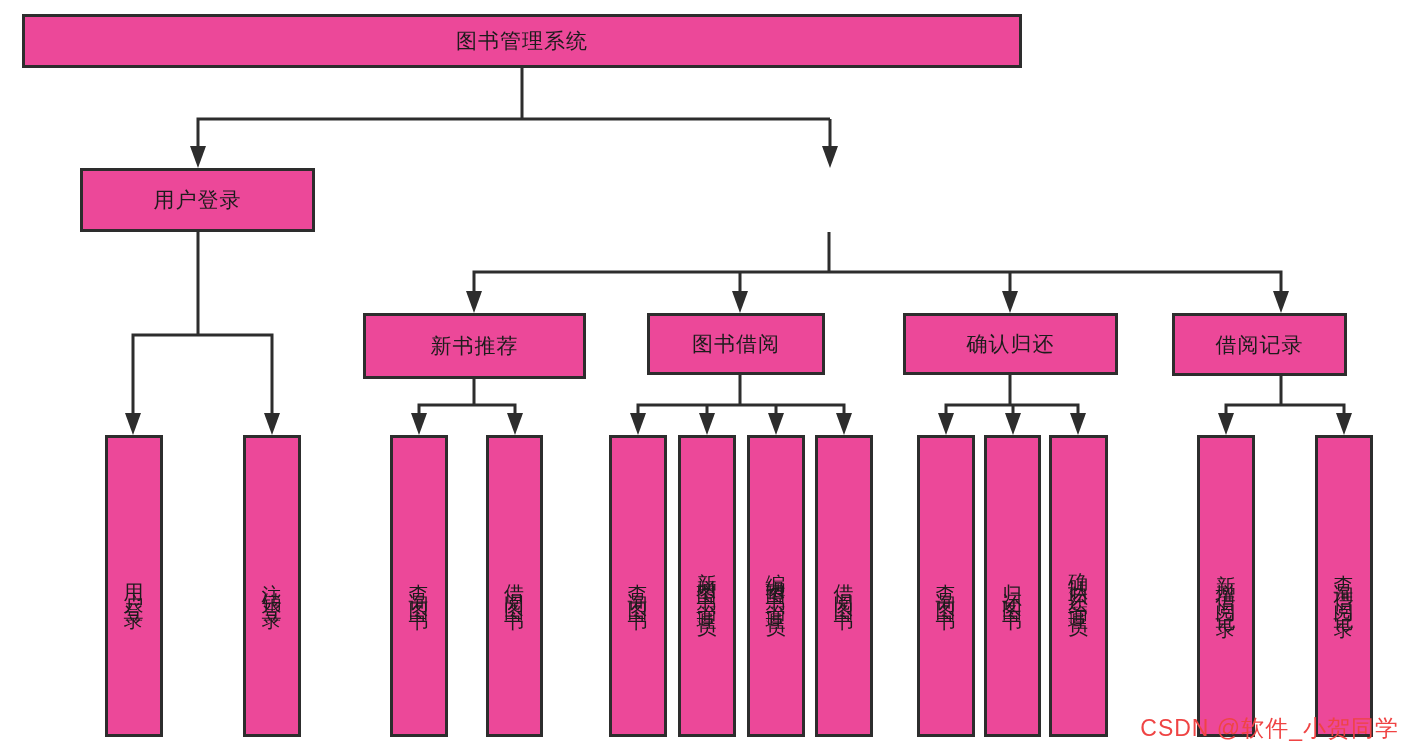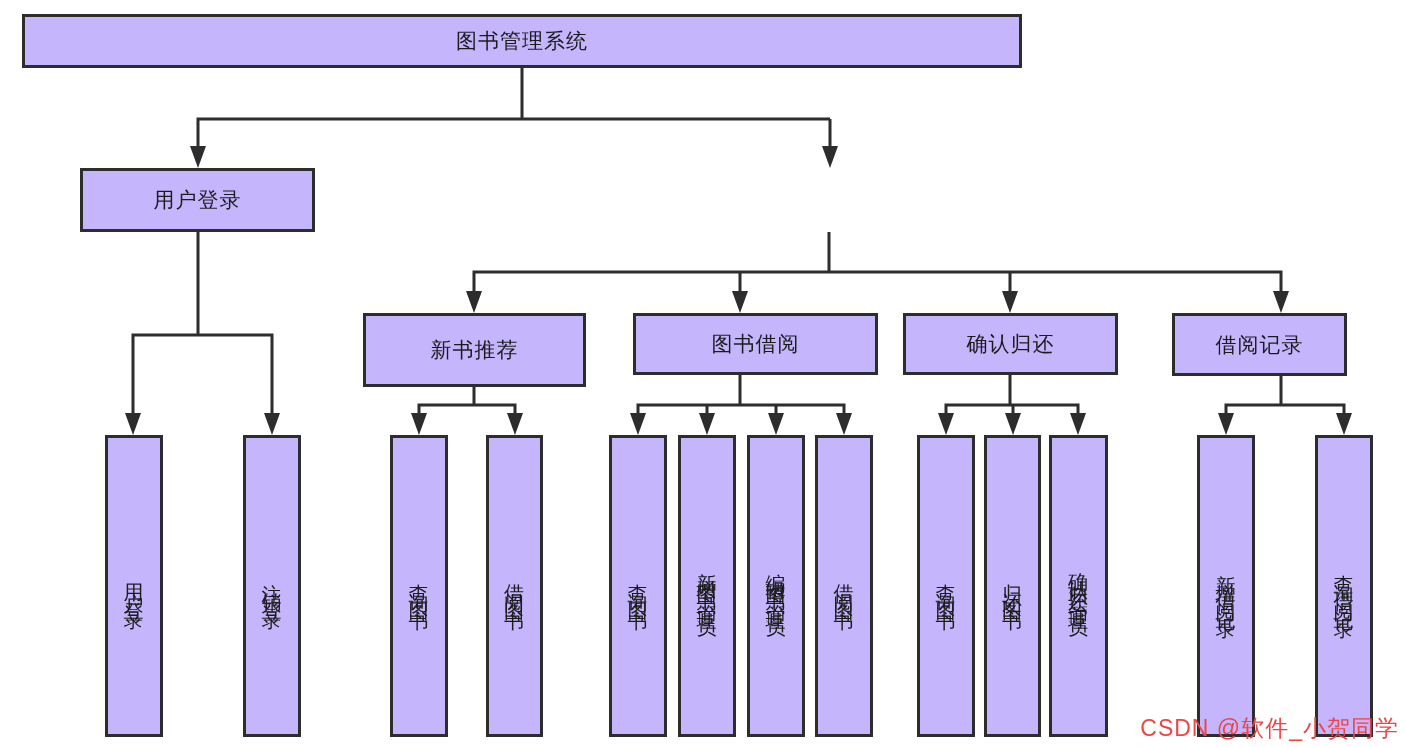--- a/index.html
+++ b/index.html
@@ -8,21 +8,21 @@
     width:1405px;height:747px;
     background:#ffffff;
     font-family:"Liberation Sans", sans-serif;
     overflow:hidden;
   }
   #edges{position:absolute;left:0;top:0;width:1405px;height:747px;}
   .node{
     position:absolute;
     box-sizing:border-box;
     border:3px solid #2d2d2d;
-    background:#c4b5fd;
+    background:#ec4899;
     display:flex;
     align-items:center;
     justify-content:center;
     color:#1c1c1c;
     font-size:21px;
     letter-spacing:1px;
     text-align:center;
     z-index:2;
   }
   .leaf{
@@ -97,22 +97,22 @@
       <path d="M1281 375 V405 M1224.5 405 H1345.5 M1226 405 V415 M1344 405 V415"></path>
     </g>
     <polygon fill="#2d2d2d" points="1218,413 1234,413 1226,435"></polygon>
     <polygon fill="#2d2d2d" points="1336,413 1352,413 1344,435"></polygon>
   </svg>
 
   <div class="node" style="left:22px;top:14px;width:1000px;height:54px;">图书管理系统</div>
 
   <div class="node" style="left:80px;top:168px;width:235px;height:64px;">用户登录</div>
 
-  <div class="node" style="left:363px;top:313px;width:223px;height:74px;">新书推荐</div>
-  <div class="node" style="left:633px;top:313px;width:245px;height:62px;">图书借阅</div>
+  <div class="node" style="left:363px;top:313px;width:223px;height:66px;">新书推荐</div>
+  <div class="node" style="left:647px;top:313px;width:178px;height:62px;">图书借阅</div>
   <div class="node" style="left:903px;top:313px;width:215px;height:62px;">确认归还</div>
   <div class="node" style="left:1172px;top:313px;width:175px;height:63px;">借阅记录</div>
 
   <div class="node leaf" style="left:105px;top:435px;width:58px;height:302px;">用户登录</div>
   <div class="node leaf" style="left:243px;top:435px;width:58px;height:302px;">注销登录</div>
 
   <div class="node leaf" style="left:390px;top:435px;width:58px;height:302px;">查询图书</div>
   <div class="node leaf" style="left:486px;top:435px;width:57px;height:302px;">借阅图书</div>
 
   <div class="node leaf" style="left:609px;top:435px;width:58px;height:302px;">查询图书</div>

